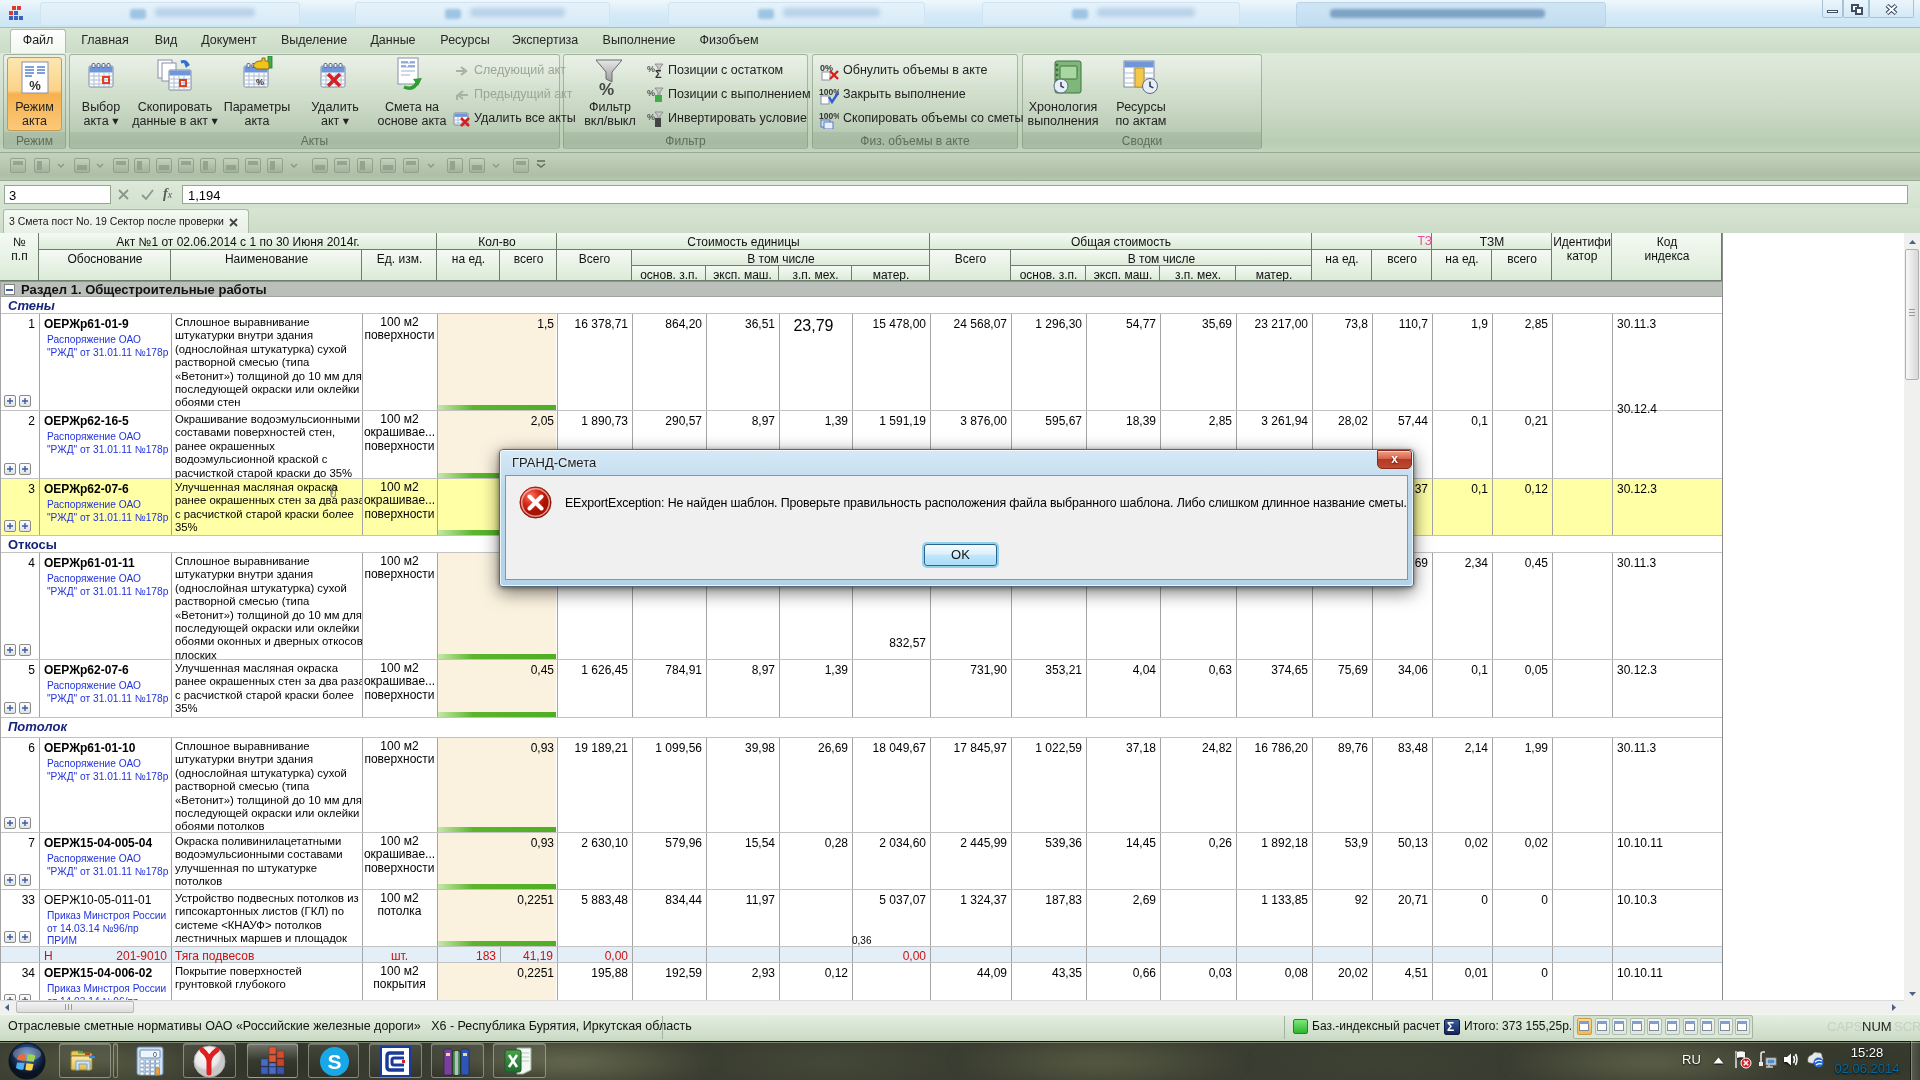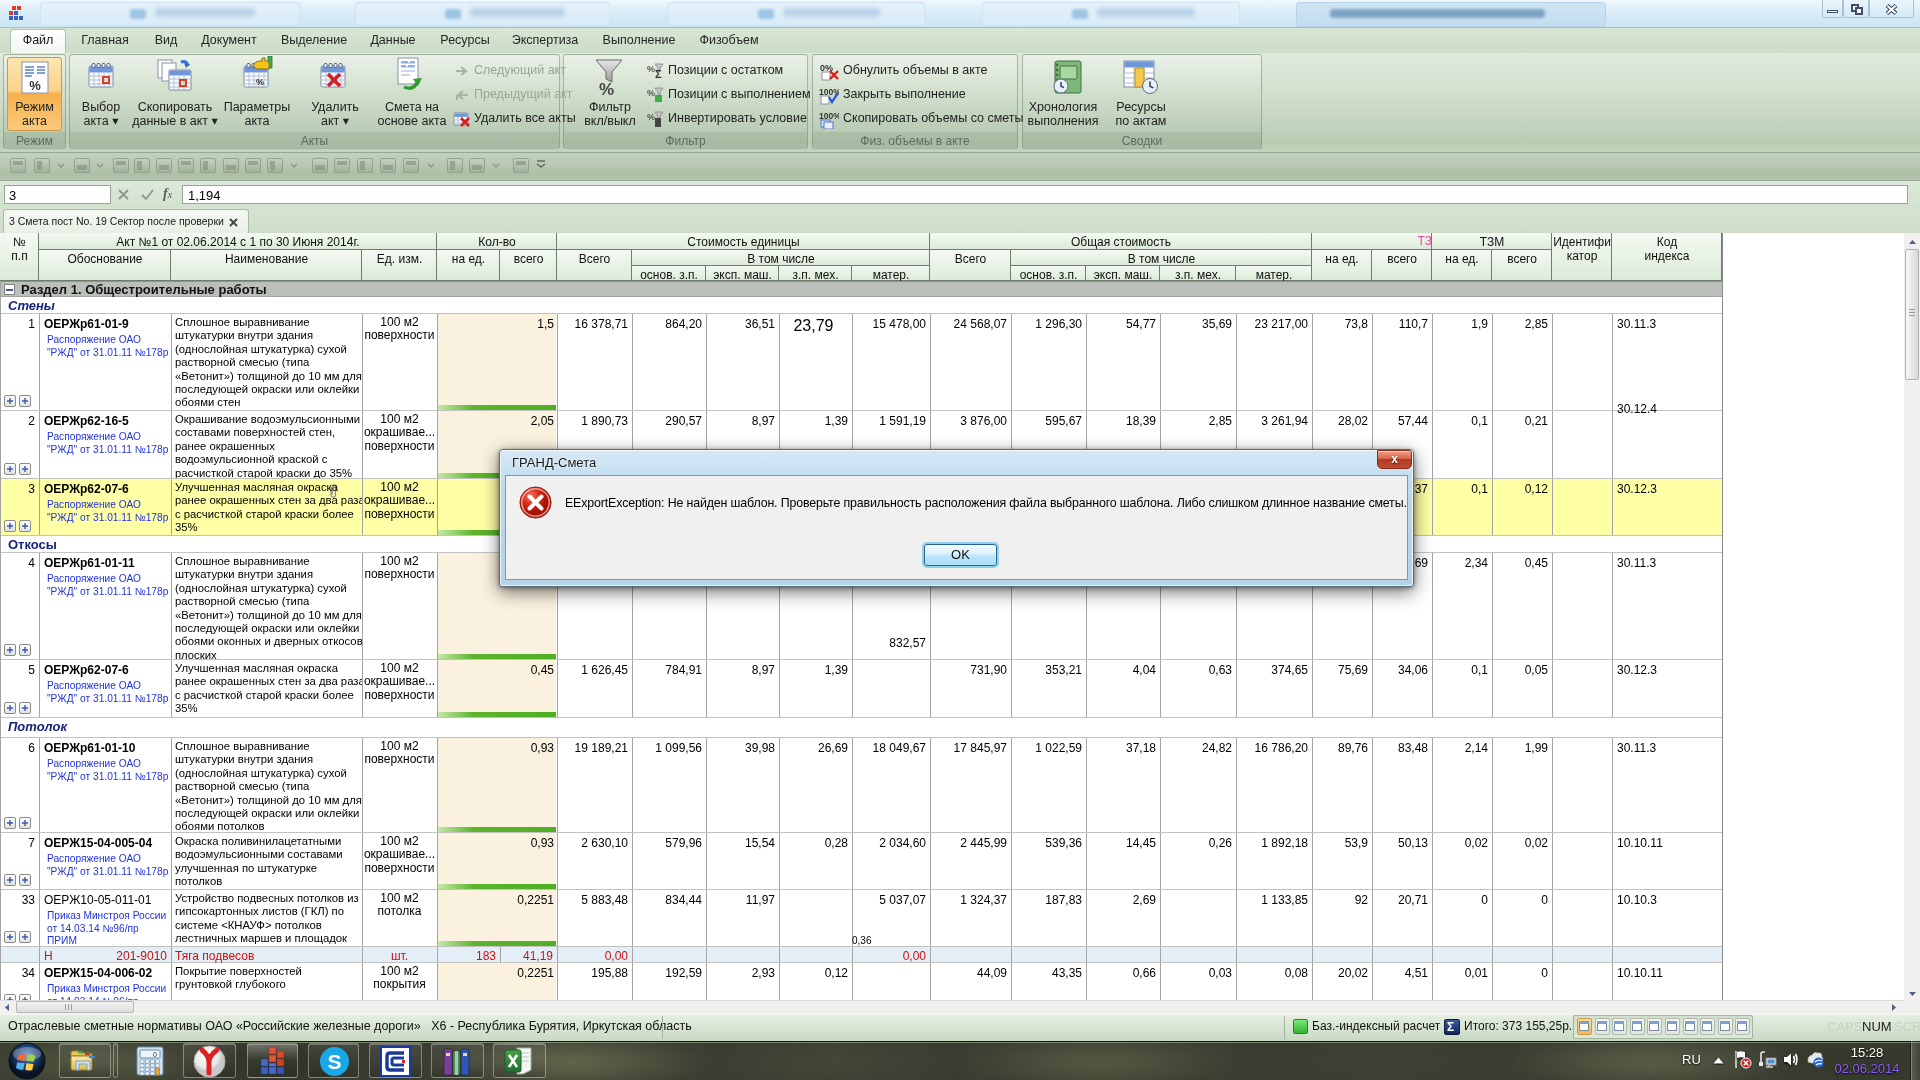--- a/index.html
+++ b/index.html
@@ -1151,21 +1151,21 @@
 <svg class="a" style="left:1783px;top:1051px" width="17" height="17" viewBox="0 0 17 17">
 <path d="M1 6 L4 6 L8 2.5 L8 14.5 L4 11 L1 11 Z" fill="#fff" style="filter:drop-shadow(0 1px 1px #000)"></path>
 <path d="M10.5 5 Q12.5 8.5 10.5 12 M12.5 3 Q15.5 8.5 12.5 14" fill="none" stroke="#fff" stroke-width="1.6"></path>
 </svg>
 <svg class="a" style="left:1806px;top:1050px" width="19" height="19" viewBox="0 0 19 19">
 <path d="M2 12 Q1 6 6 5 Q8 1 12 3 Q16 2 16 7 Q18 9 16 11 Q14 13 10 12.5 Q5 14 2 12" fill="#e8e8e8" stroke="#999" stroke-width=".6"></path>
 <circle cx="12.5" cy="12.5" r="5" fill="#2a6ad0"></circle>
 <path d="M9 12 Q12 9 16 11 M10 15 Q13 13 16 14" stroke="#fff" stroke-width="1.1" fill="none"></path>
 </svg>
 <div class="a tx" style="left:1836px;top:1045px;width:62px;text-align:center;font-size:13px;color:#fff;text-shadow:0 1px 2px #000">15:28</div>
-<div class="a tx" style="left:1830px;top:1061px;width:74px;text-align:center;font-size:13px;color:#8b5cf6;text-shadow:0 1px 2px #000">02.06.2014</div>
+<div class="a tx" style="left:1830px;top:1061px;width:74px;text-align:center;font-size:13px;color:#0369a1;text-shadow:0 1px 2px #000">02.06.2014</div>
 <div class="a" style="left:1910px;top:1041px;width:10px;height:39px;background:linear-gradient(90deg,rgba(255,255,255,.18),rgba(255,255,255,.05));border-left:1px solid rgba(0,0,0,.6);box-shadow:inset 1px 0 0 rgba(255,255,255,.25)"></div>
 <div class="a" style="left:499px;top:449px;width:915px;height:138px;background:linear-gradient(#d6e9f6,#bcd8ec 30%,#b4d3e8);border:1px solid #5a6a78;border-radius:4px 4px 3px 3px;box-shadow:0 5px 18px rgba(0,0,0,.55),0 1px 4px rgba(0,0,0,.4);"></div>
 <div class="a" style="left:500px;top:450px;width:913px;height:136px;border:1px solid rgba(255,255,255,.75);border-radius:3px"></div>
 <div class="a tx" style="left:512px;top:455px;font-size:13px;color:#1a1a1a;text-shadow:0 0 3px #fff">ГРАНД-Смета</div>
 <div class="a" style="left:1377px;top:450px;width:35px;height:19px;background:linear-gradient(#f0a088,#d6644a 45%,#b03a24 50%,#c04a30);border:1px solid #8a2a1a;border-radius:0 3px 5px 5px;box-shadow:inset 0 1px 0 rgba(255,255,255,.55)"></div>
 <div class="a tx" style="left:1377px;top:452px;width:35px;text-align:center;font-size:12px;font-weight:bold;color:#fff;text-shadow:0 1px 2px #5a1008">x</div>
 <div class="a" style="left:505px;top:475px;width:903px;height:105px;background:#f0f0f0;border:1px solid #8f9396"></div>
 <svg class="a" style="left:519px;top:486px" width="33" height="33" viewBox="0 0 33 33">
 <defs>
       <radialGradient id="er" cx=".35" cy=".3">

